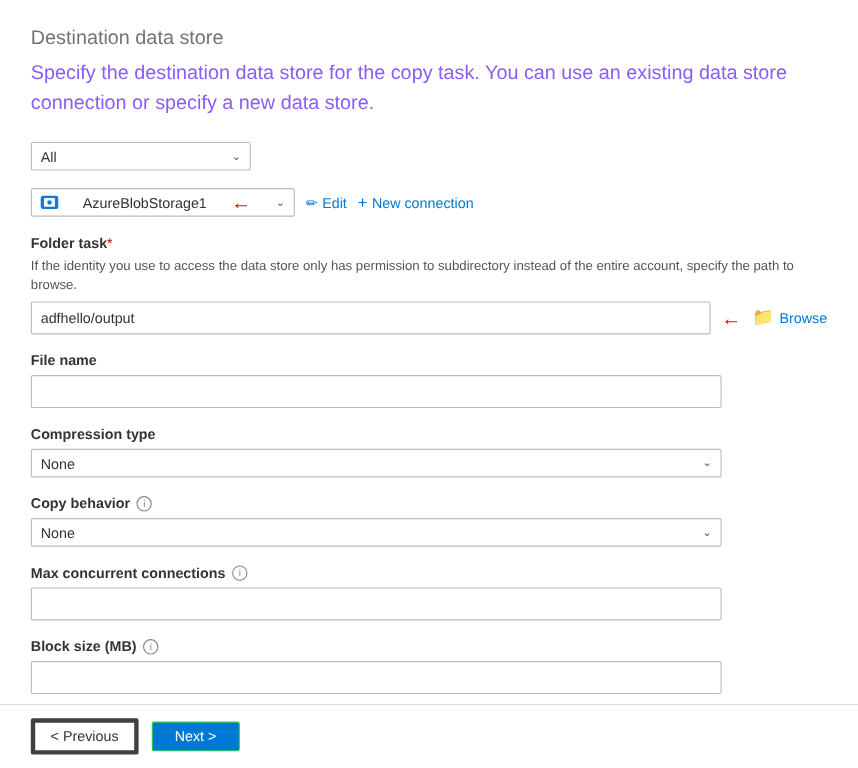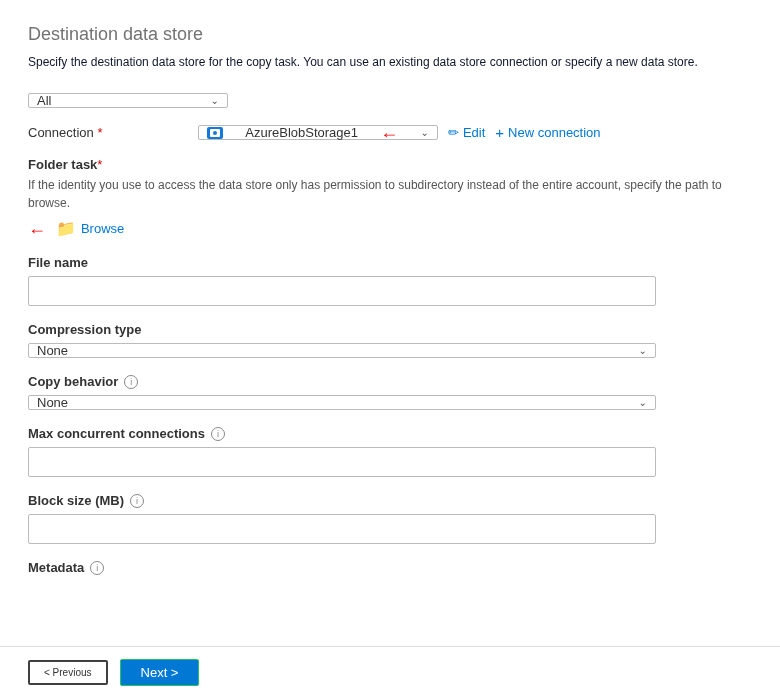--- a/index.html
+++ b/index.html
@@ -14,22 +14,22 @@
     .page-container {
       padding: 24px 28px 20px 28px;
     }
     .page-title {
       font-size: 18px;
       font-weight: 400;
       color: #737373;
       margin-bottom: 8px;
     }
     .page-subtitle {
-      font-size: 12px;
-      color: #0f172a;
+      font-size: 18px;
+      color: #8b5cf6;
       margin-bottom: 22px;
       line-height: 1.5;
     }
     .form-row {
       display: flex;
       align-items: center;
       margin-bottom: 16px;
     }
     .form-label {
       width: 170px;
@@ -46,21 +46,21 @@
       gap: 10px;
       flex: 1;
     }
     .select-box {
       display: flex;
       align-items: center;
       border: 1px solid #bbb;
       border-radius: 2px;
       padding: 4px 8px;
       background: #fff;
-      height: 15px;
+      height: 26px;
       cursor: pointer;
       gap: 6px;
     }
     .select-box-all {
       width: 200px;
       justify-content: space-between;
     }
     .select-box-connection {
       width: 240px;
       justify-content: space-between;
@@ -221,24 +221,24 @@
       padding: 12px 28px;
       display: flex;
       gap: 12px;
       align-items: center;
     }
     .btn-previous {
       display: flex;
       align-items: center;
       gap: 4px;
       padding: 5px 14px;
-      border: 2px solid #404040;
-      background: #fff;
-      border-radius: 2px;
-      font-size: 10px;
+      border: 4px solid #404040;
+      background: #fff;
+      border-radius: 2px;
+      font-size: 13px;
       color: #333;
       cursor: pointer;
     }
     .btn-next {
       display: flex;
       align-items: center;
       gap: 4px;
       padding: 5px 20px;
       border: 1px solid #22c55e;
       background: #0078d4;
@@ -262,24 +262,20 @@
     <div class="form-row">
       <div class="form-control-wrapper">
         <div class="select-box select-box-all">
           <span class="select-box-text">All</span>
           <span class="chevron-icon">⌄</span>
         </div>
       </div>
     </div>
 
     <div class="form-row">
-      <div class="form-label">
-        <span>Connection</span>
-        <span class="required-star"> *</span>
-      </div>
       <div class="form-control-wrapper">
         <div class="select-box select-box-connection">
           <span class="connection-icon">
             <span class="connection-icon-inner">
               <span class="connection-icon-dot"></span>
             </span>
           </span>
           <span class="select-box-text">AzureBlobStorage1</span>
           <span class="red-arrow">←</span>
           <span class="chevron-icon">⌄</span>
@@ -295,20 +291,21 @@
       </div>
     </div>
 
     <div class="folder-section section-block">
       <div class="folder-label-row">
         <span class="folder-label">Folder task</span>
         <span class="required-star">*</span>
       </div>
       <p class="folder-desc">If the identity you use to access the data store only has permission to subdirectory instead of the entire account, specify the path to browse.</p>
       <div class="folder-input-row">
+        <input type="text" class="text-input folder-input" value="adfhello/output" style="">
         <span class="red-arrow">←</span>
         <a class="browse-btn">
           <span class="browse-folder-icon">📁</span>
           <span>Browse</span>
         </a>
       </div>
     </div>
 
     <div class="section-block">
       <div class="section-label">File name</div>

